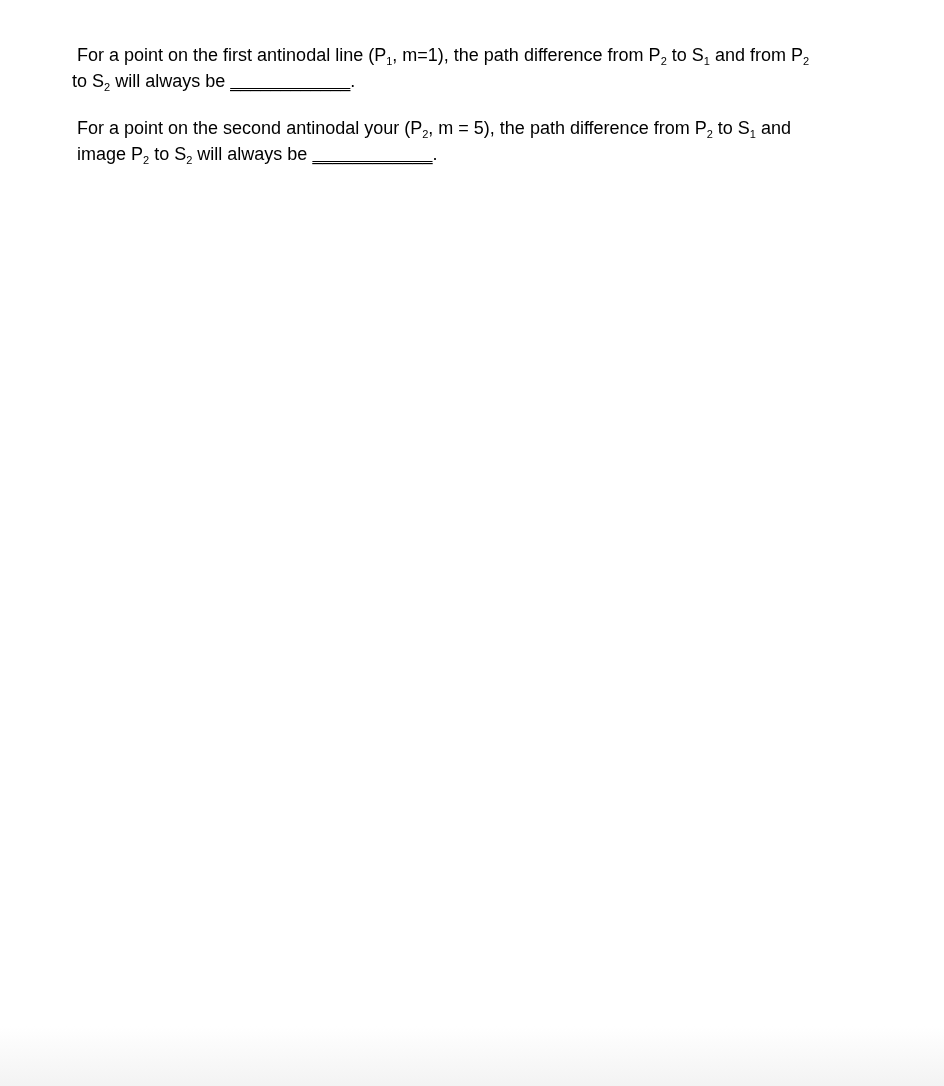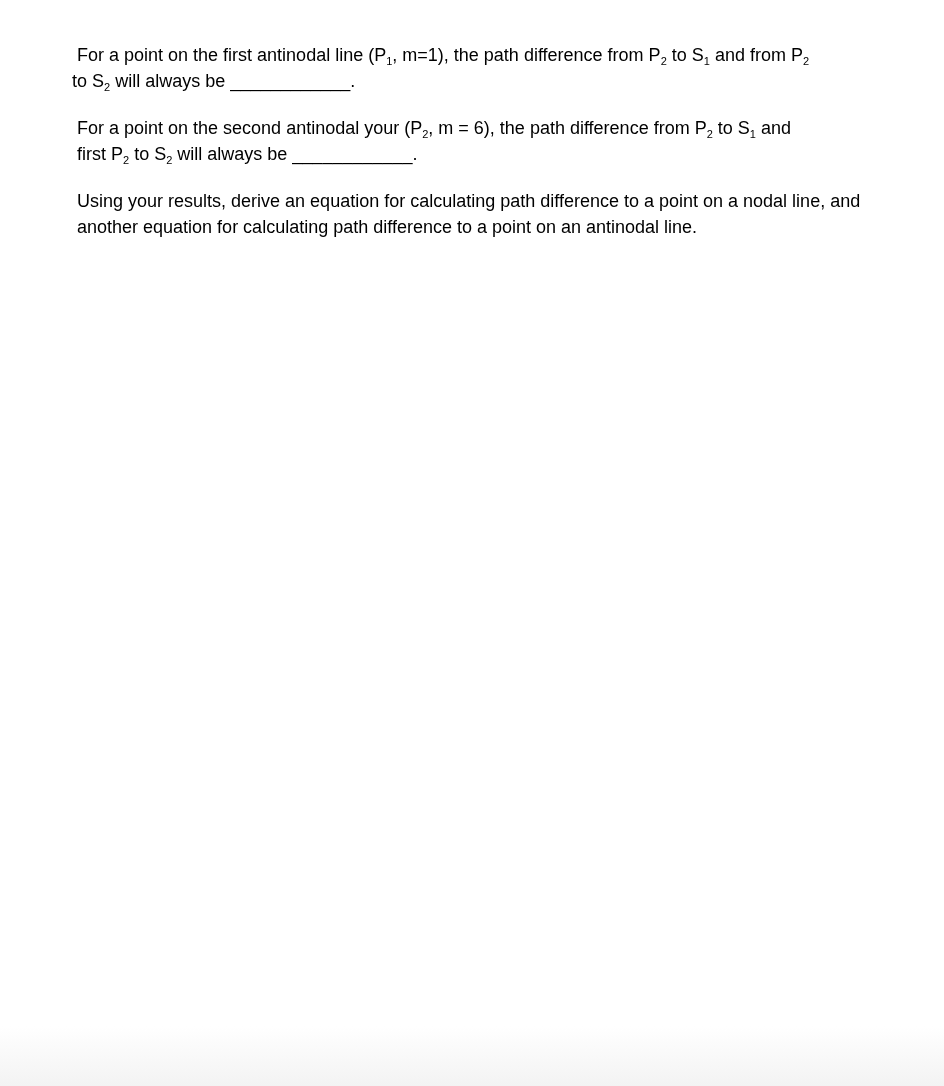--- a/index.html
+++ b/index.html
@@ -27,32 +27,31 @@
     .heading {
       position: absolute;
       left: 77px;
       top: 309px;
       font-size: 19px;
       font-weight: bold;
       line-height: 28px;
       margin: 0;
     }
     sub { font-size: 11px; line-height: 0; vertical-align: -4px; }
-    .blank { letter-spacing: 0; }
+    .blank { letter-spacing: 0; text-decoration: underline; }
     .bottom-fade {
       position: absolute; left: 0; right: 0; bottom: 0; height: 60px;
       background: linear-gradient(to bottom, rgba(255,255,255,0), #f3f3f3);
     }
   </style>
 </head>
 <body>
 
 <div class="page">
 
   <p class="para p1"><span>For a point on the first antinodal line (P</span><sub>1</sub><span>, m=1), the path difference from P</span><sub>2</sub><span> to S</span><sub>1</sub><span> and from P</span><sub>2</sub><br><span style="margin-left:-5px"> to S</span><sub>2</sub><span> will always be </span><span class="blank">____________</span><span>.</span></p>
 
-  <p class="para p2"><span>For a point on the second antinodal your (P</span><sub>2</sub><span>, m = 6), the path difference from P</span><sub>2</sub><span> to S</span><sub>1</sub><span> and</span><br><span>first P</span><sub>2</sub><span> to S</span><sub>2</sub><span> will always be </span><span class="blank">____________</span><span>.</span></p>
+  <p class="para p2"><span>For a point on the second antinodal your (P</span><sub>2</sub><span>, m = 5), the path difference from P</span><sub>2</sub><span> to S</span><sub>1</sub><span> and</span><br><span>image P</span><sub>2</sub><span> to S</span><sub>2</sub><span> will always be </span><span class="blank">____________</span><span>.</span></p>
 
-  <p class="para p3">Using your results, derive an equation for calculating path difference to a point on a nodal line, and another equation for calculating path difference to a point on an antinodal line.</p>
 
 
   <div class="bottom-fade"></div>
 </div>
 
 </body></html>

